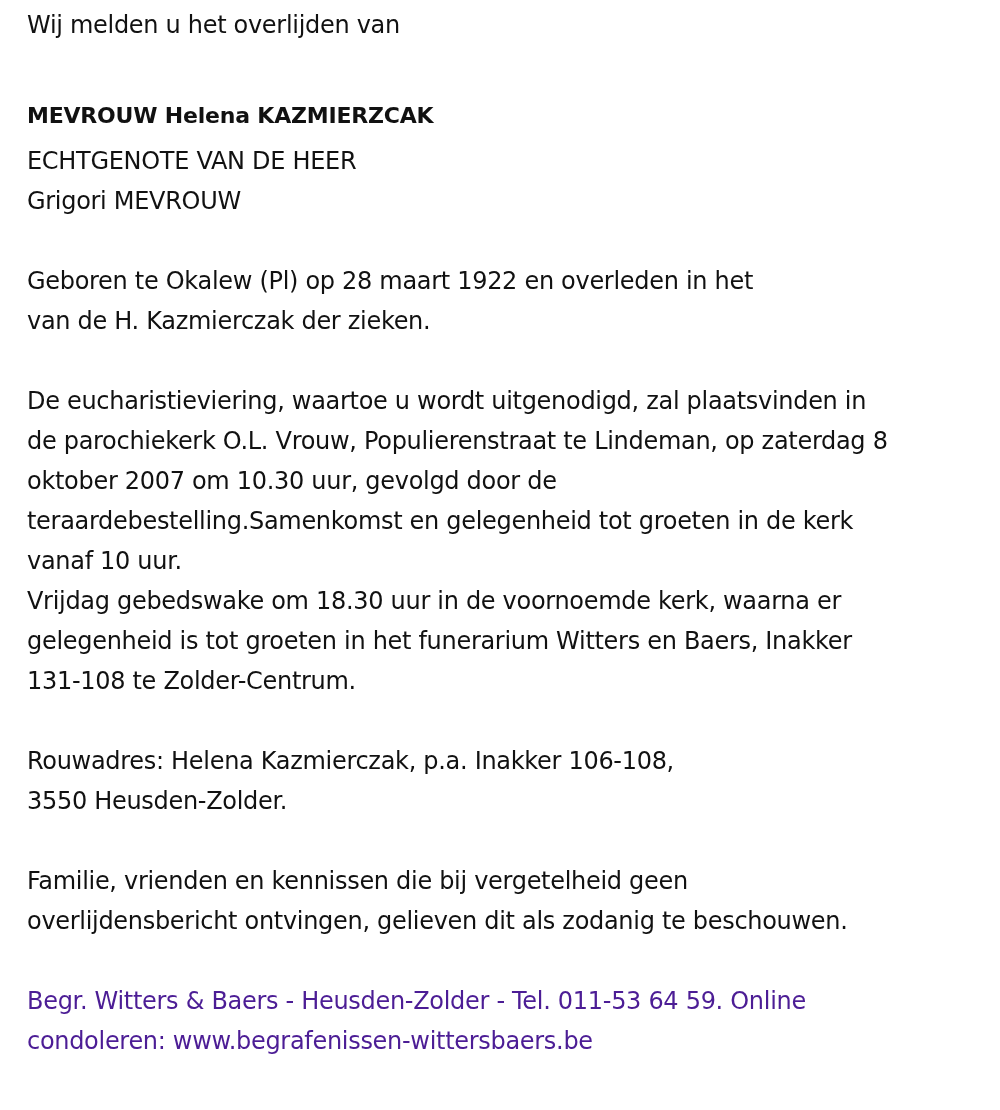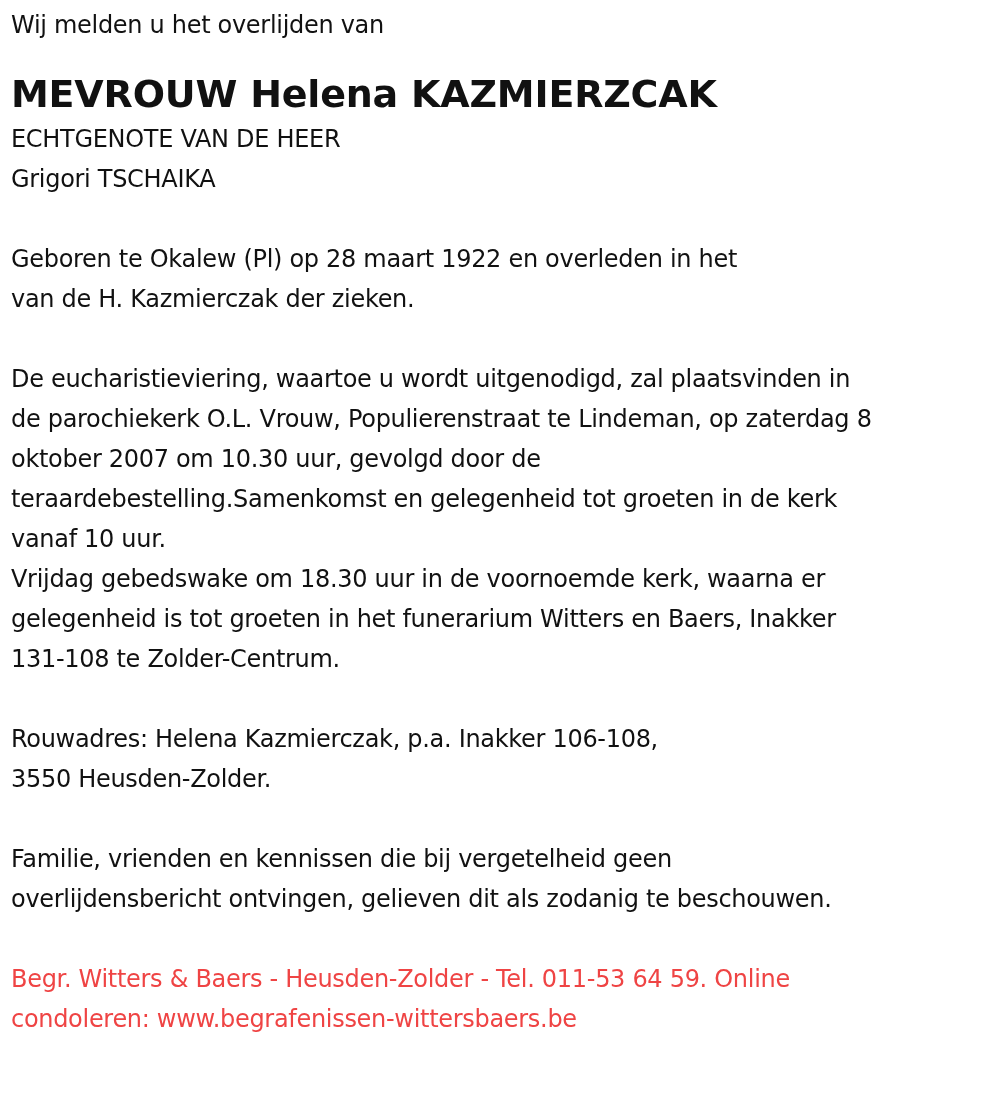--- a/index.html
+++ b/index.html
@@ -1,50 +1,50 @@
 <!DOCTYPE html>
 <html><head>
 <meta charset="utf-8">
 <style>
   html, body { margin: 0; padding: 0; background: #ffffff; }
   body {
     width: 1000px; height: 1110px; overflow: hidden;
     font-family: "DejaVu Sans", sans-serif;
     color: #111111;
   }
-  .doc { position: relative; padding: 0 0 0 11px; }
+  .doc { position: relative; padding: 0 0 0 27px; }
   .line {
     display: block;
     font-size: 24px;
     line-height: 40px;
     height: 40px;
     white-space: nowrap;
     letter-spacing: -0.3px;
   }
   .intro { margin-top: 5px; }
   .title {
-    font-size: 38px;
+    font-size: 22px;
     font-weight: bold;
     line-height: 50px;
     height: 50px;
-    margin-top: 24px;
+    margin-top: 46px;
     letter-spacing: -0.2px;
   }
   .gap { height: 40px; }
-  .footer { color: #ef4444; }
+  .footer { color: #4c1d95; }
 </style>
 </head>
 <body>
 
 <div class="doc">
   <span class="line intro">Wij melden u het overlijden van</span>
 
   <span class="line title">MEVROUW Helena KAZMIERZCAK</span>
   <span class="line">ECHTGENOTE VAN DE HEER</span>
-  <span class="line">Grigori TSCHAIKA</span>
+  <span class="line">Grigori MEVROUW</span>
 
   <div class="gap"></div>
 
   <div>
     <span class="line">Geboren te Okalew (Pl) op 28 maart 1922 en overleden in het</span>
     <span class="line">van de H. Kazmierczak der zieken.</span>
   </div>
 
   <div class="gap"></div>
 

